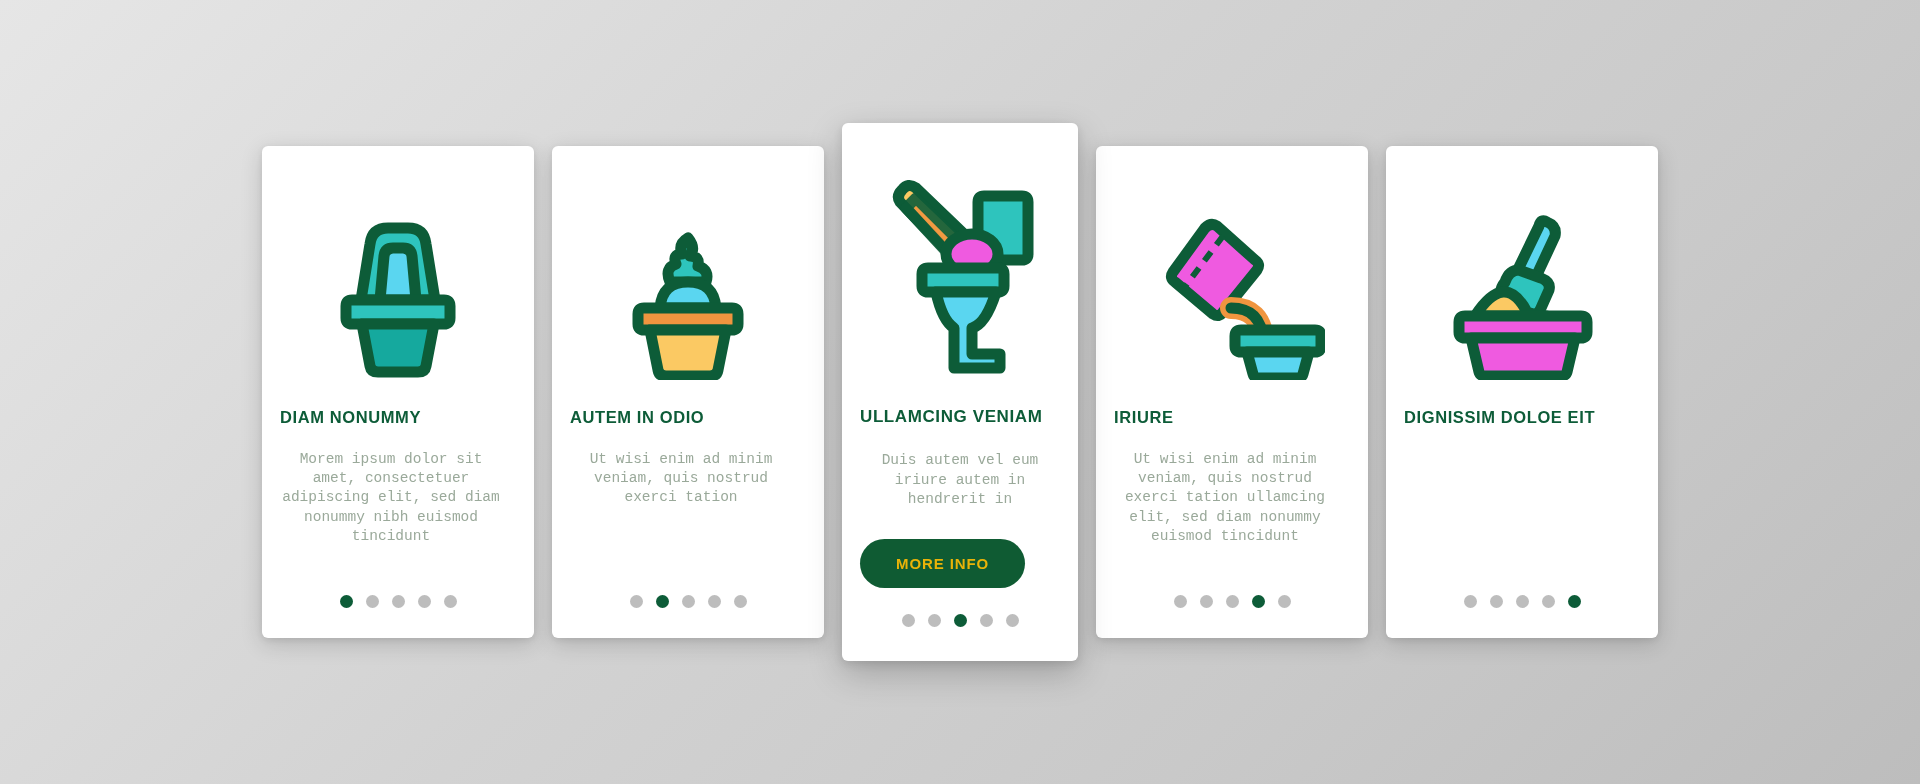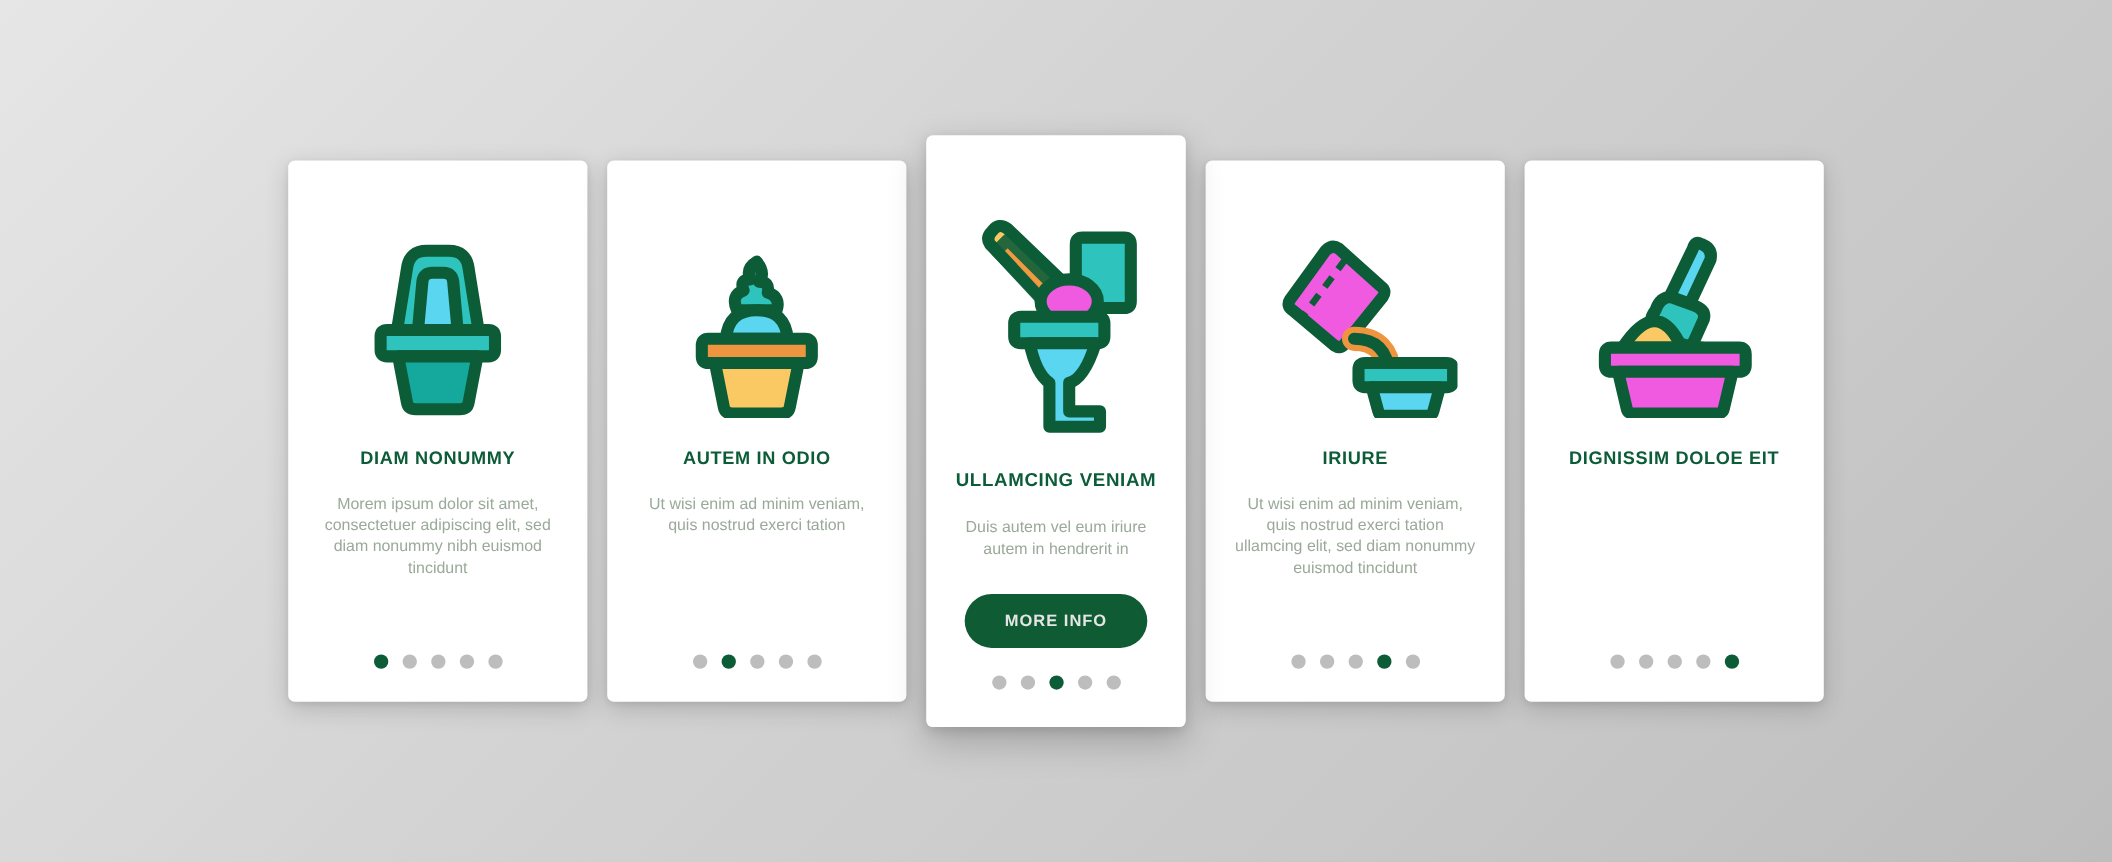--- a/index.html
+++ b/index.html
@@ -27,30 +27,30 @@
   }
 
   .card {
     width: 272px;
     height: 492px;
     background: #ffffff;
     border-radius: 6px;
     box-shadow: 0 6px 22px rgba(0,0,0,0.16), 0 2px 6px rgba(0,0,0,0.08);
     display: flex;
     flex-direction: column;
-    align-items: center;
+    align-items: flex-start;
     padding: 30px 18px 26px;
     position: relative;
     flex: 0 0 auto;
   }
 
   .card.featured {
     width: 236px;
     height: 538px;
-    padding-top: 36px;
+    padding-top: 16px;
     box-shadow: 0 12px 34px rgba(0,0,0,0.22), 0 3px 10px rgba(0,0,0,0.10);
     z-index: 5;
   }
 
   .icon-wrap {
     height: 232px;
     display: flex;
     align-items: center;
     justify-content: center;
     width: 100%;
@@ -74,27 +74,28 @@
     margin-bottom: 24px;
   }
 
   .card-body {
     font-size: 14.5px;
     line-height: 1.33;
     color: #9aa99a;
     text-align: center;
     width: 100%;
     max-width: 222px;
+    font-family: Liberation Mono, monospace;
   }
   .card.featured .card-body { max-width: 212px; }
 
   .more-info-btn {
     margin-top: 30px;
     background: #0f5b33;
-    color: #e5e5e5;
+    color: #eab308;
     border: none;
     border-radius: 30px;
     font-family: "Liberation Sans", sans-serif;
     font-size: 15px;
     font-weight: bold;
     letter-spacing: 0.9px;
     padding: 17px 36px;
     cursor: pointer;
     text-transform: uppercase;
     line-height: 1;

